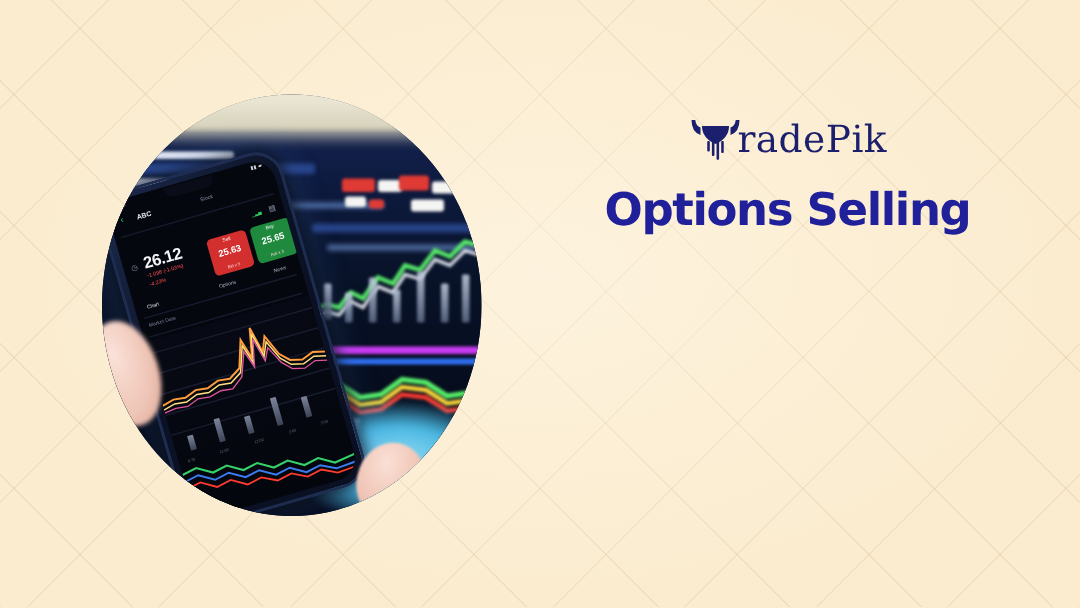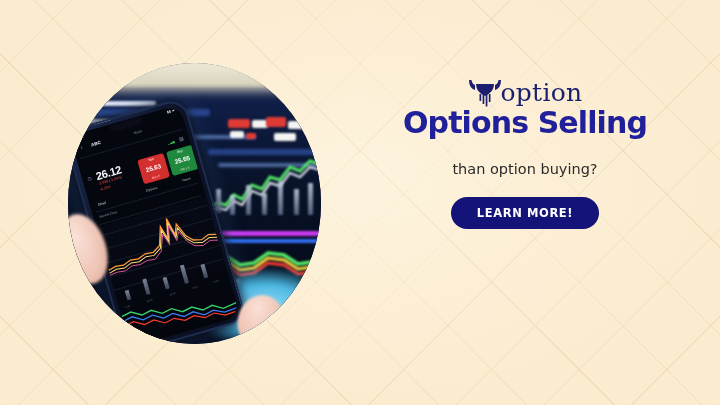--- a/index.html
+++ b/index.html
@@ -125,21 +125,21 @@
   #logo{
     display:flex;align-items:center;justify-content:center;
     margin-top:76px;height:32px;
   }
   #bull-icon{display:block;}
   #logo-text{
     color:#1b1f6e;font-family:"DejaVu Serif", serif;
     font-size:25px;letter-spacing:.3px;margin-left:-3px;
     line-height:1;
   }
-  #headline{text-align:center;line-height:1.02;}
+  #headline{margin-top:18px;text-align:center;line-height:1.02;}
   #head-l1{
     display:block;color:#20209a;font-size:30px;font-weight:bold;
     letter-spacing:-.9px;font-family:"DejaVu Sans", sans-serif;
   }
   #head-l2{
     display:block;color:#111111;font-size:30px;font-weight:bold;
     letter-spacing:-.9px;font-family:"DejaVu Sans", sans-serif;margin-top:3px;
   }
   #subtitle{
     margin-top:19px;text-align:center;color:#2b2b2b;
@@ -297,29 +297,25 @@
         <g fill="#1b1f6e">
           <path d="M2 3 Q2 11 8 13 L8 8 Q5 7 4.5 3 Z"></path>
           <path d="M34 3 Q34 11 28 13 L28 8 Q31 7 31.5 3 Z"></path>
           <path d="M9 7 L27 7 Q27 15 18 19 Q9 15 9 7 Z"></path>
           <rect x="12.5" y="17" width="1.7" height="7" rx="0.6"></rect>
           <rect x="15.6" y="17" width="1.7" height="10" rx="0.6"></rect>
           <rect x="18.7" y="17" width="1.7" height="12.5" rx="0.6"></rect>
           <rect x="21.8" y="17" width="1.7" height="8" rx="0.6"></rect>
         </g>
       </svg>
-      <span id="logo-text">option</span>
+      <span id="logo-text">radePik</span>
     </div>
 
     <div id="headline">
       <span id="head-l1">Options Selling</span>
     </div>
 
     <div id="subtitle">
-      <div>than option buying?</div>
     </div>
 
-    <div id="cta-wrap">
-      <button id="cta-button">LEARN MORE!</button>
-    </div>
   </div>
 
 </div>
 
 </body></html>

